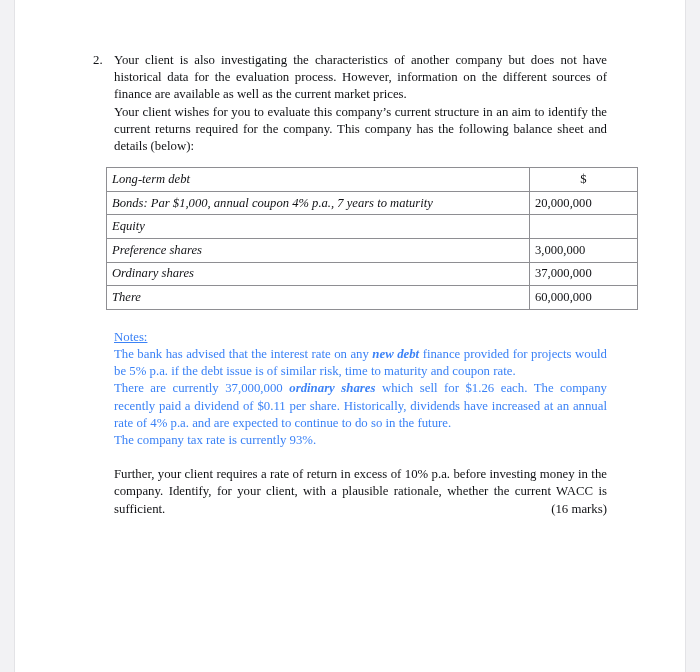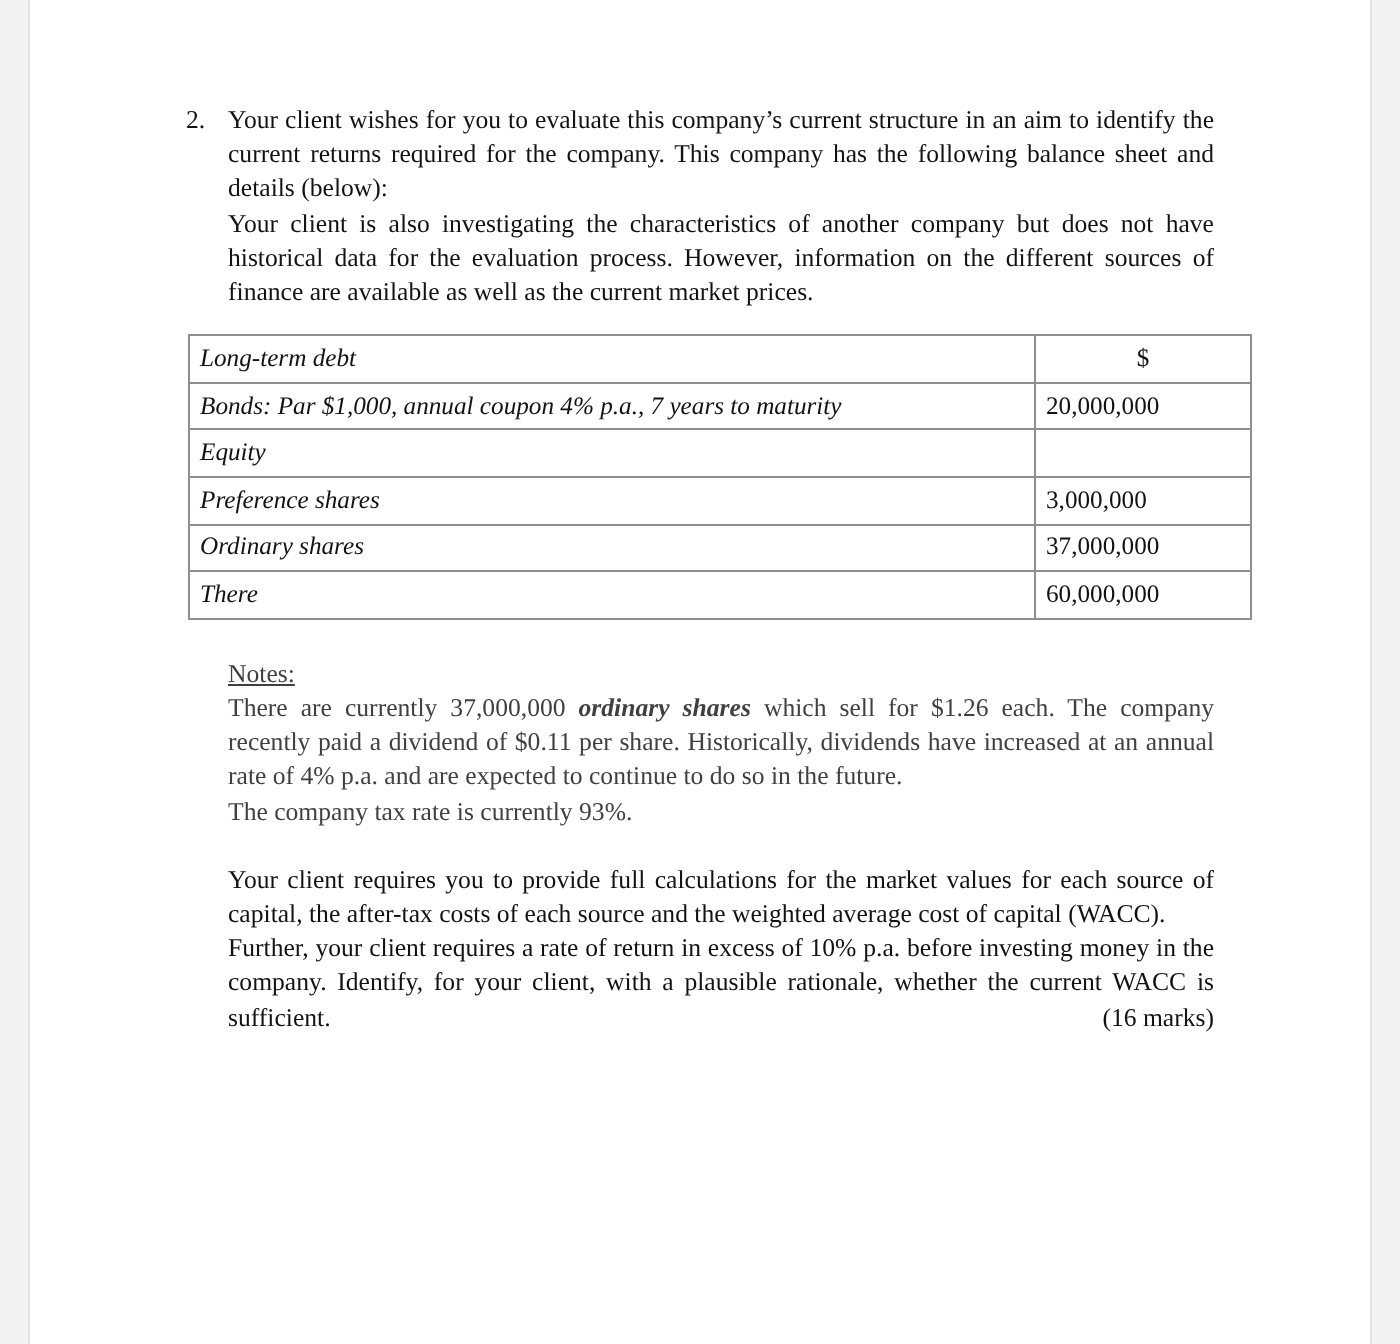--- a/index.html
+++ b/index.html
@@ -55,21 +55,21 @@
   }
   .para {
     margin: 0;
     text-align: justify;
     text-justify: inter-word;
   }
 
   
   #balance-sheet-wrap {
     margin-top: 12px;
-    margin-left: 1px;
+    margin-left: 13px;
   }
   table.balance-sheet {
     border-collapse: collapse;
     width: 511px;
     table-layout: fixed;
     font-size: 12.6px;
     color: #111215;
   }
   table.balance-sheet td {
     border: 1px solid #8e8e92;
@@ -86,21 +86,21 @@
   td.col-amount.center { text-align: center; padding-right: 5px; }
   td.section-head { font-style: italic; }
 
   
   #notes-block {
     margin-top: 19px;
     margin-left: 21px;
     width: 493px;
     font-size: 12.8px;
     line-height: 17.2px;
-    color: #404040;
+    color: #3b82f6;
   }
   .notes-title {
     text-decoration: underline;
     margin: 0 0 0 0;
   }
   #notes-block .para { margin: 0; }
 
   
   #requirements-block {
     margin-top: 17px;
@@ -119,22 +119,22 @@
 </style>
 </head>
 <body>
 
 <div id="page-sheet">
   <div id="page-body">
 
     <div class="q-block">
       <div class="q-number">2.</div>
       <div class="q-body">
+        <p class="para">Your client is also investigating the characteristics of another company but does not have historical data for the evaluation process. However, information on the different sources of finance are available as well as the current market prices.</p>
         <p class="para">Your client wishes for you to evaluate this company’s current structure in an aim to identify the current returns required for the company. This company has the following balance sheet and details (below):</p>
-        <p class="para">Your client is also investigating the characteristics of another company but does not have historical data for the evaluation process. However, information on the different sources of finance are available as well as the current market prices.</p>
       </div>
     </div>
 
     <div id="balance-sheet-wrap">
       <table class="balance-sheet">
         <tbody>
           <tr>
             <td class="col-label section-head">Long-term debt</td>
             <td class="col-amount center">$</td>
           </tr>
@@ -158,26 +158,26 @@
             <td class="col-label">There</td>
             <td class="col-amount">60,000,000</td>
           </tr>
         </tbody>
       </table>
     </div>
 
     <div id="notes-block">
       <p class="para notes-title">Notes:</p>
 
+      <p class="para"><span>The bank has advised that the interest rate on any </span><span class="bi">new debt</span><span> finance provided for projects would be 5% p.a. if the debt issue is of similar risk, time to maturity and coupon rate.</span></p>
 
 
       <p class="para"><span>There are currently 37,000,000 </span><span class="bi">ordinary shares</span><span> which sell for $1.26 each. The company recently paid a dividend of $0.11 per share. Historically, dividends have increased at an annual rate of 4% p.a. and are expected to continue to do so in the future.</span></p>
 
       <p class="para">The company tax rate is currently 93%.</p>
     </div>
 
     <div id="requirements-block">
-      <p class="para">Your client requires you to provide full calculations for the market values for each source of capital, the after-tax costs of each source and the weighted average cost of capital (WACC).</p>
       <p class="para"><span>Further, your client requires a rate of return in excess of 10% p.a. before investing money in the company. Identify, for your client, with a plausible rationale, whether the current WACC is sufficient.</span><span class="marks" style="float:right;">(16 marks)</span></p>
     </div>
 
   </div>
 </div>
 
 </body></html>

